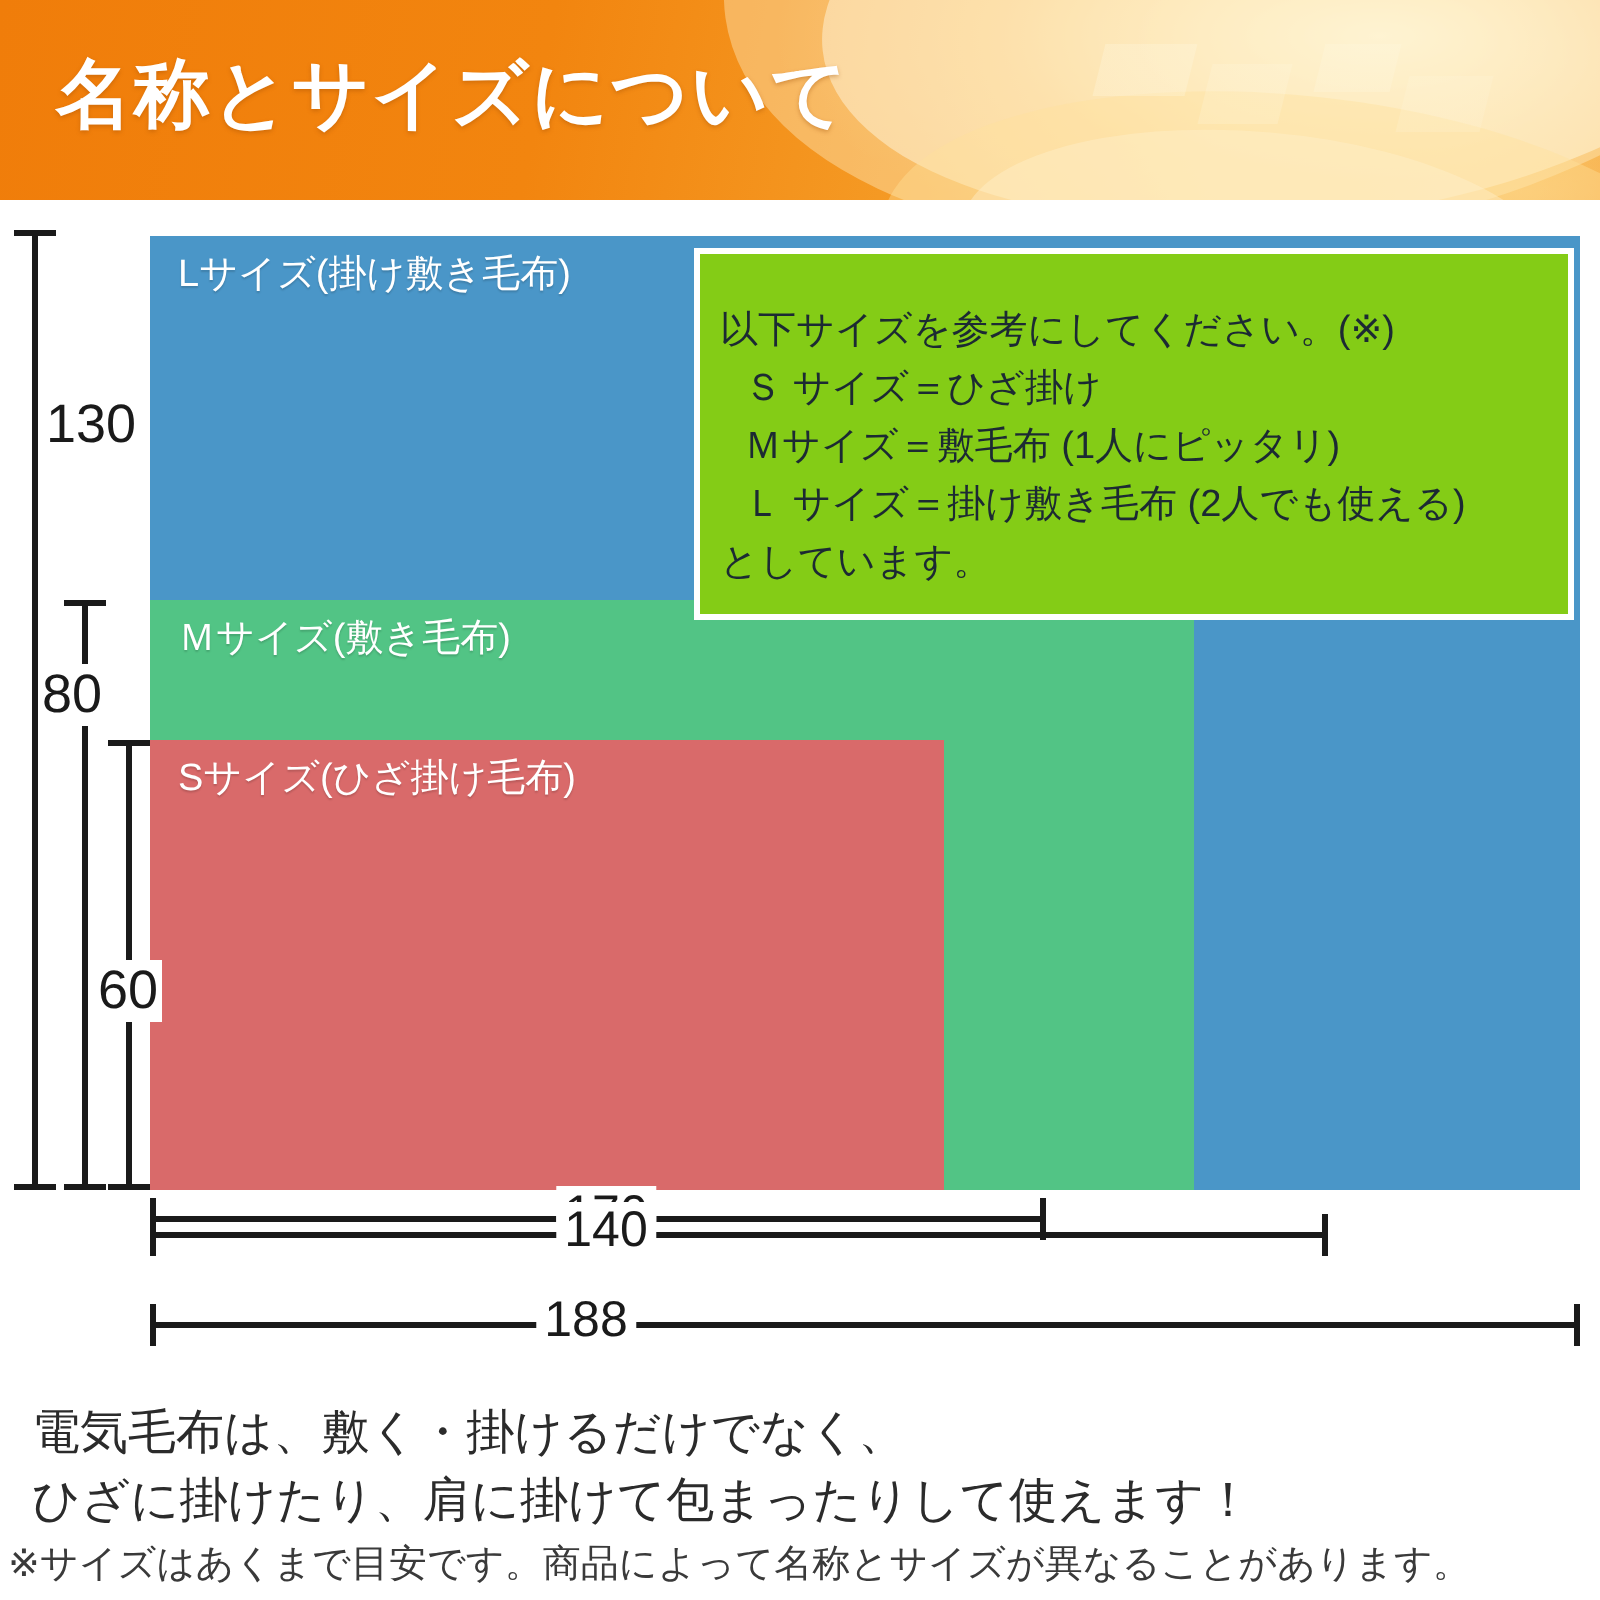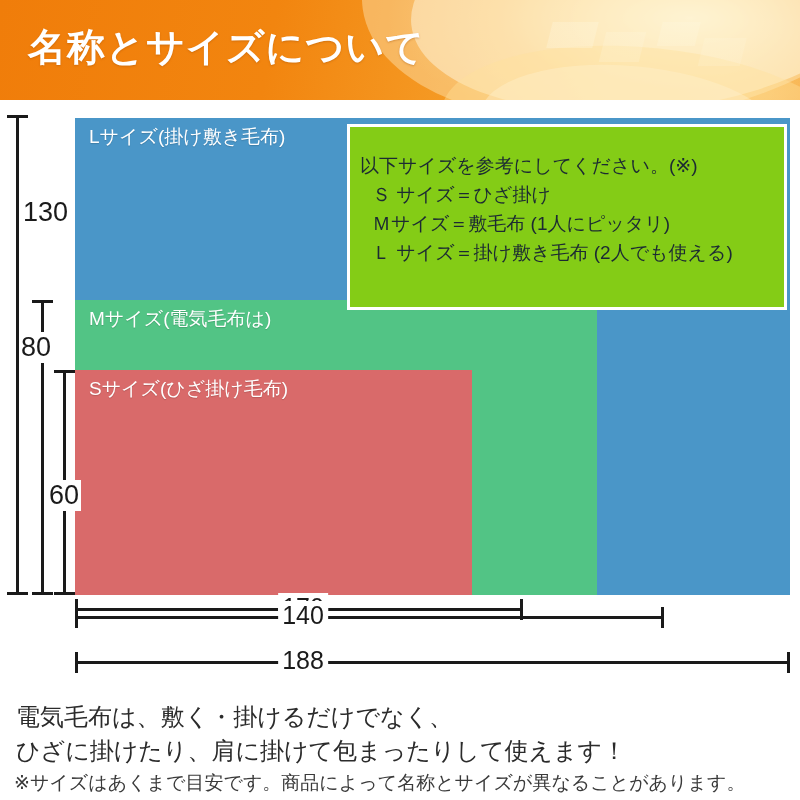--- a/index.html
+++ b/index.html
@@ -192,40 +192,40 @@
     transform: translateX(-50%);
   }
 
   #hdim-120 { left: 75px; top: 498px; width: 448px; }
   #hdim-120 .hlabel { left: 228px; }
 
   #hdim-140 { left: 75px; top: 506px; width: 589px; }
   #hdim-140 .hlabel { left: 228px; }
 
   #hdim-188 { left: 75px; top: 551px; width: 715px; }
-  #hdim-188 .hlabel { left: 228px; }
+  #hdim-188 .hlabel { left: 218px; }
 
   
   #footer {
     position: absolute;
     left: 0; top: 700px;
     width: 800px;
   }
   #footer .big {
     font-size: 24px;
     color: #2b2b2b;
     line-height: 34px;
     padding-left: 16px;
     white-space: nowrap;
   }
   #footer .note {
     font-size: 19px;
     color: #3a3a3a;
     line-height: 30px;
-    padding-left: 14px;
+    padding-left: 4px;
     white-space: nowrap;
   }
 </style>
 </head>
 <body>
 
 <div id="header-banner">
   <div class="swoosh sw1"></div>
   <div class="swoosh sw2"></div>
   <div class="swoosh sw3"></div>
@@ -234,32 +234,33 @@
   <div id="header-title">名称とサイズについて</div>
 </div>
 
 <div id="diagram">
 
   <div class="rect" id="rect-l">
     <span class="rect-label">Lサイズ(掛け敷き毛布)</span>
   </div>
 
   <div class="rect" id="rect-m">
-    <span class="rect-label">Mサイズ(電気毛布は)</span>
+    <span class="rect-label">Ｍサイズ(敷き毛布)</span>
   </div>
 
   <div class="rect" id="rect-s">
     <span class="rect-label">Sサイズ(ひざ掛け毛布)</span>
   </div>
 
   <div id="info-box">
     <div class="line">以下サイズを参考にしてください。(※)</div>
     <div class="line indent">Ｓ サイズ＝ひざ掛け</div>
     <div class="line indent">Ｍサイズ＝敷毛布 (1人にピッタリ)</div>
     <div class="line indent">Ｌ サイズ＝掛け敷き毛布 (2人でも使える)</div>
+    <div class="line">としています。</div>
   </div>
 
   <div class="vdim" id="vdim-130">
     <div class="stem" style="height:100%"></div>
     <div class="cap cap-top"></div>
     <div class="cap cap-bot"></div>
     <span class="vlabel">130</span>
   </div>
 
   <div class="vdim" id="vdim-80">

